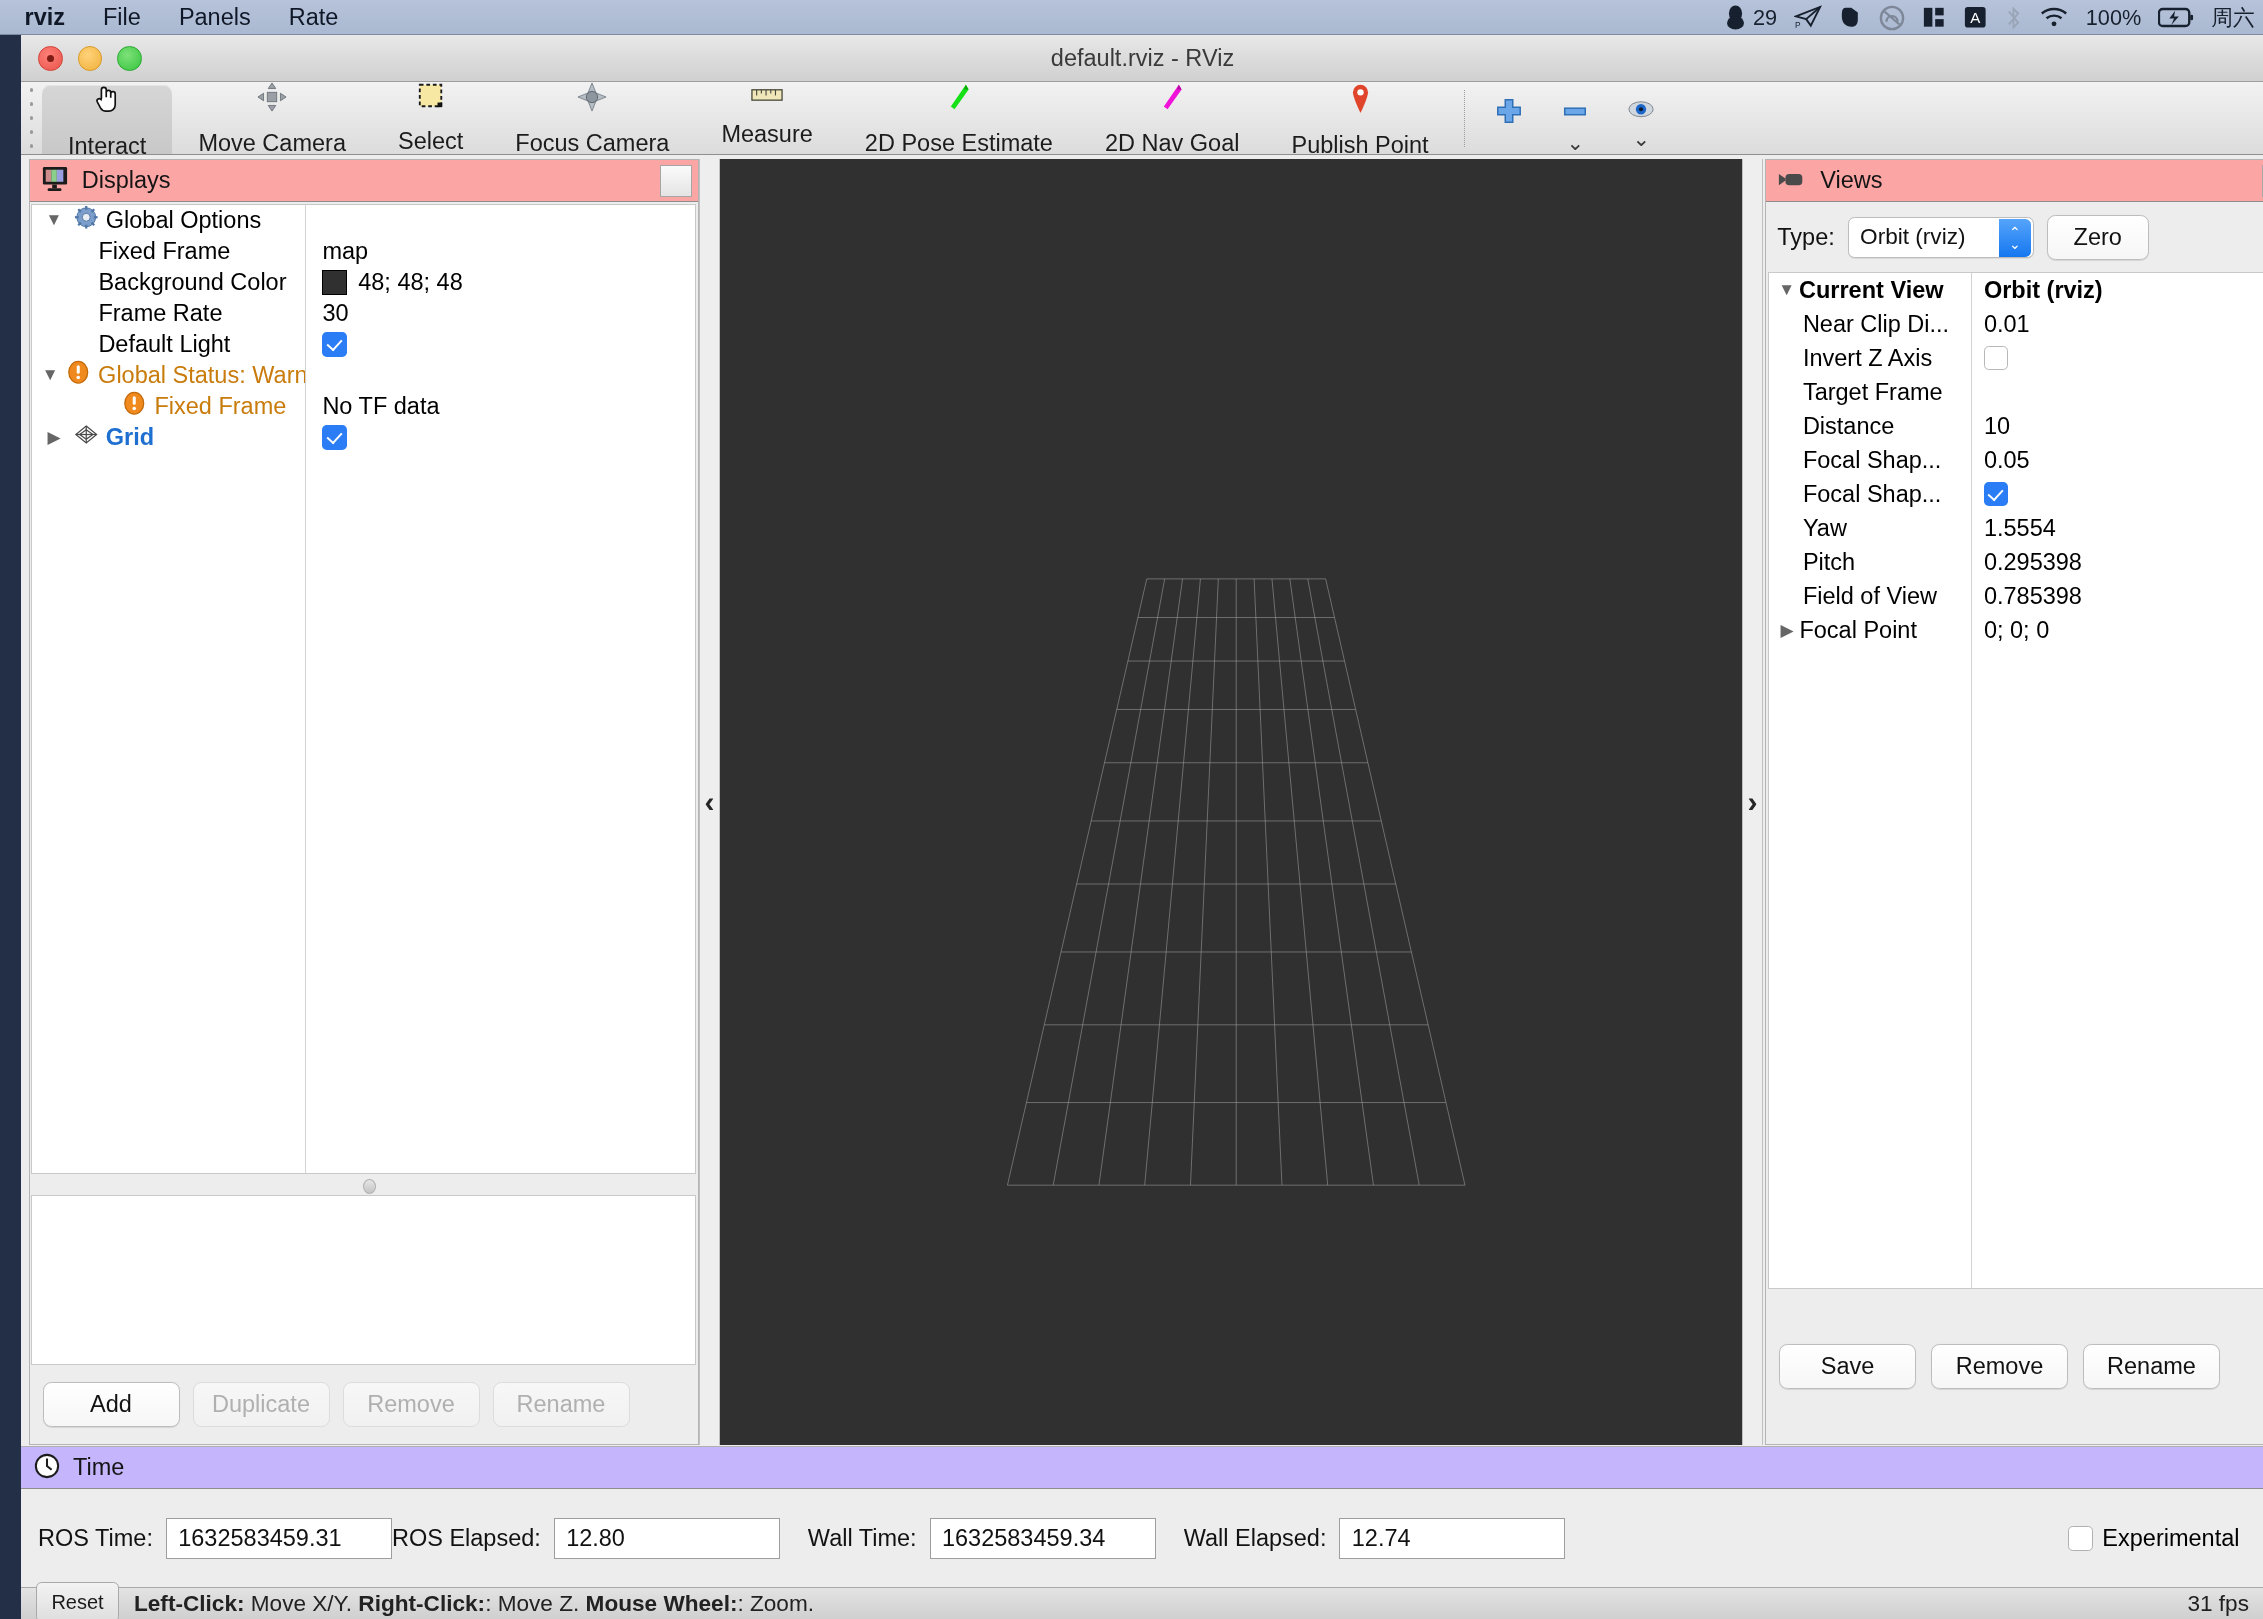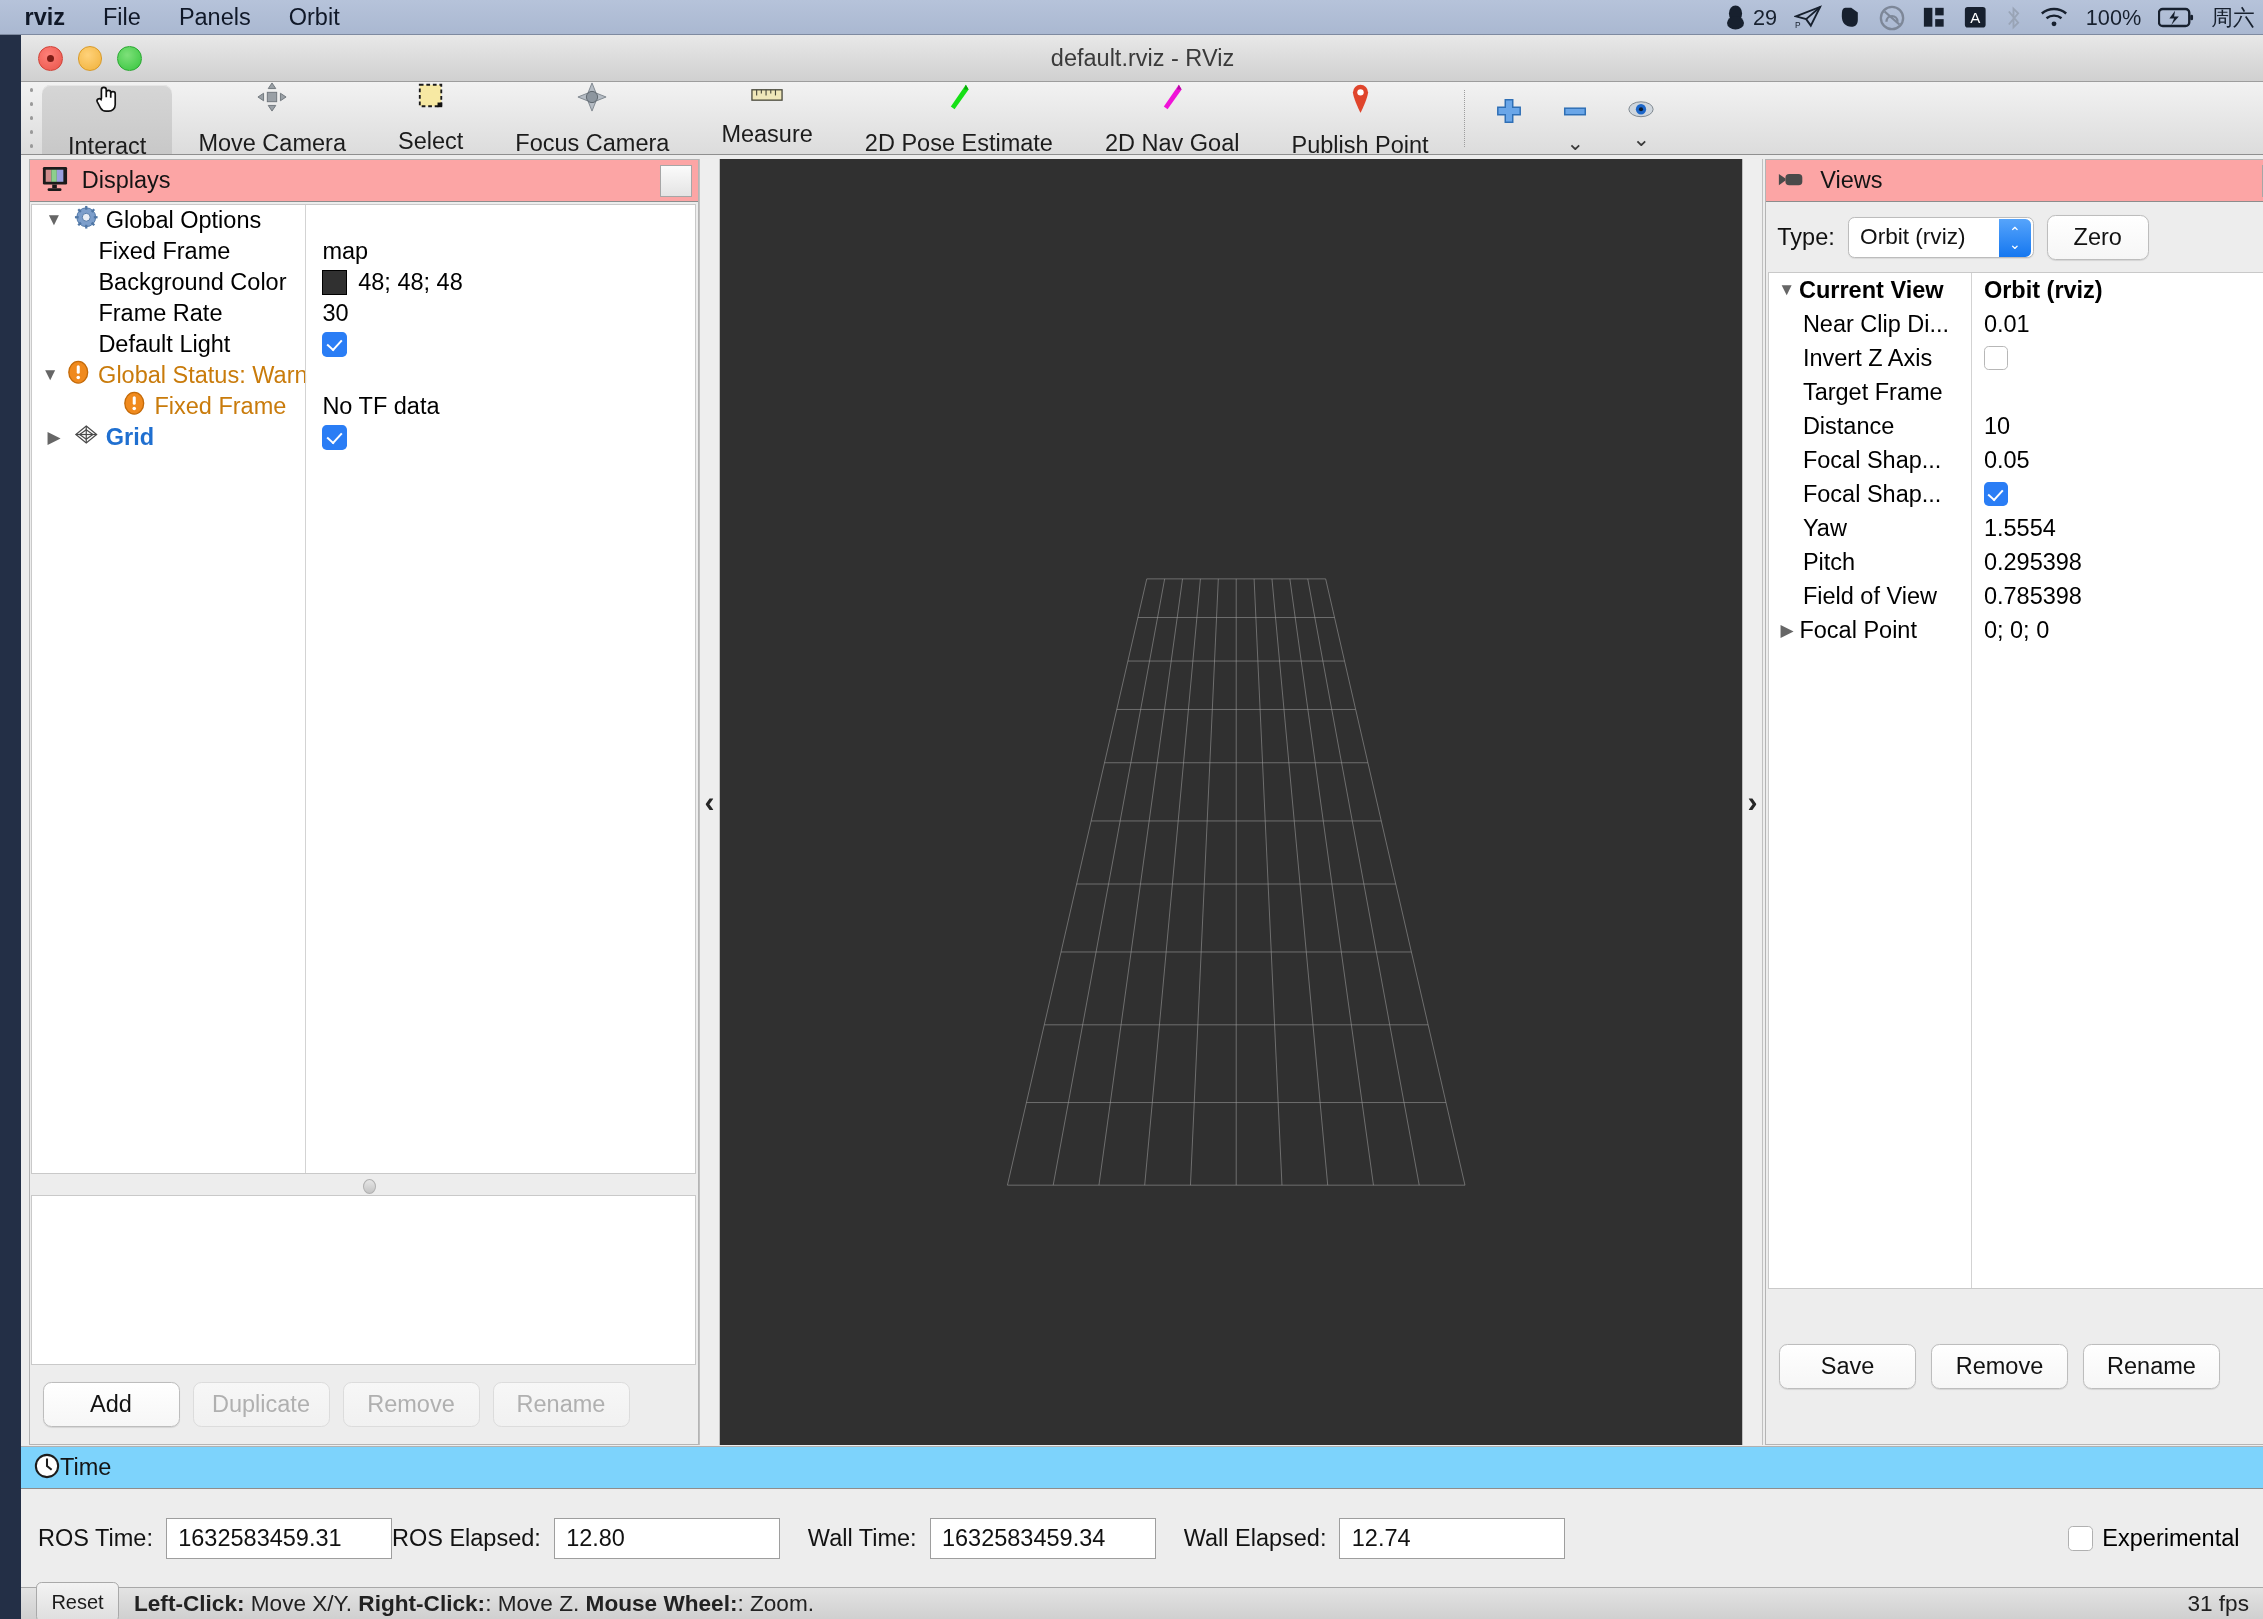--- a/index.html
+++ b/index.html
@@ -178,22 +178,22 @@
   .vval  { flex:1; padding-left:13px; display:flex; align-items:center; white-space:nowrap;}
   .vind { padding-left: 34px; }
   #views-buttons { flex:1; display:flex; align-items:center; gap:15px; padding: 0 13px; }
 
   
   #timepanel {
     position: absolute; left: 0; top: 1411px; width: 2243px; height: 141px;
     background:#ededed; border-top:0.9px solid #b0b0b0;
   }
   #time-title {
-    height:42px; background:#7dd3fc; border-bottom:0.9px solid #8d8d8d;
-    display:flex; align-items:center; padding-left:13px; position:relative;
+    height:42px; background:#c4b5fd; border-bottom:0.9px solid #8d8d8d;
+    display:flex; align-items:center; gap:13px; padding-left:13px; position:relative;
   }
   #time-title .ttext { font-size:23.5px; color:#141414; }
   #time-row { height:99px; display:flex; align-items:center; padding-left: 17px; gap: 0; }
   .tfield { display:flex; align-items:center; gap:13px; }
   .tfield .lb { font-size:23.5px; color:#121212; white-space:nowrap; }
   .tinput {
     height: 41px; background:#fff; border:0.9px solid #9e9e9e;
     display:flex; align-items:center; padding-left: 11.3px; font-size:23.5px; color:#111;
   }
   #experimental { margin-left:auto; display:flex; align-items:center; gap:9.4px; padding-right: 24.5px; }
@@ -220,21 +220,21 @@
   #desktop-left { position:absolute; left:0; top:35px; width:21px; height:1585px; background:#232f46; }
 </style>
 </head>
 <body>
 
 <div id="macbar">
   <div class="apple"></div>
   <div class="menu-item bold">rviz</div>
   <div class="menu-item">File</div>
   <div class="menu-item">Panels</div>
-  <div class="menu-item">Orbit</div>
+  <div class="menu-item">Rate</div>
 
   <div id="macbar-right">
     <div class="tray">
       <svg width="21" height="24.5" viewBox="0 0 22 26">
           <ellipse cx="11" cy="9" rx="7" ry="8.5" fill="#17202e"></ellipse>
           <ellipse cx="11" cy="19" rx="9" ry="7" fill="#17202e"></ellipse>
         </svg>
       <span style="margin-left:7px">29</span>
     </div>
     <div class="tray">

